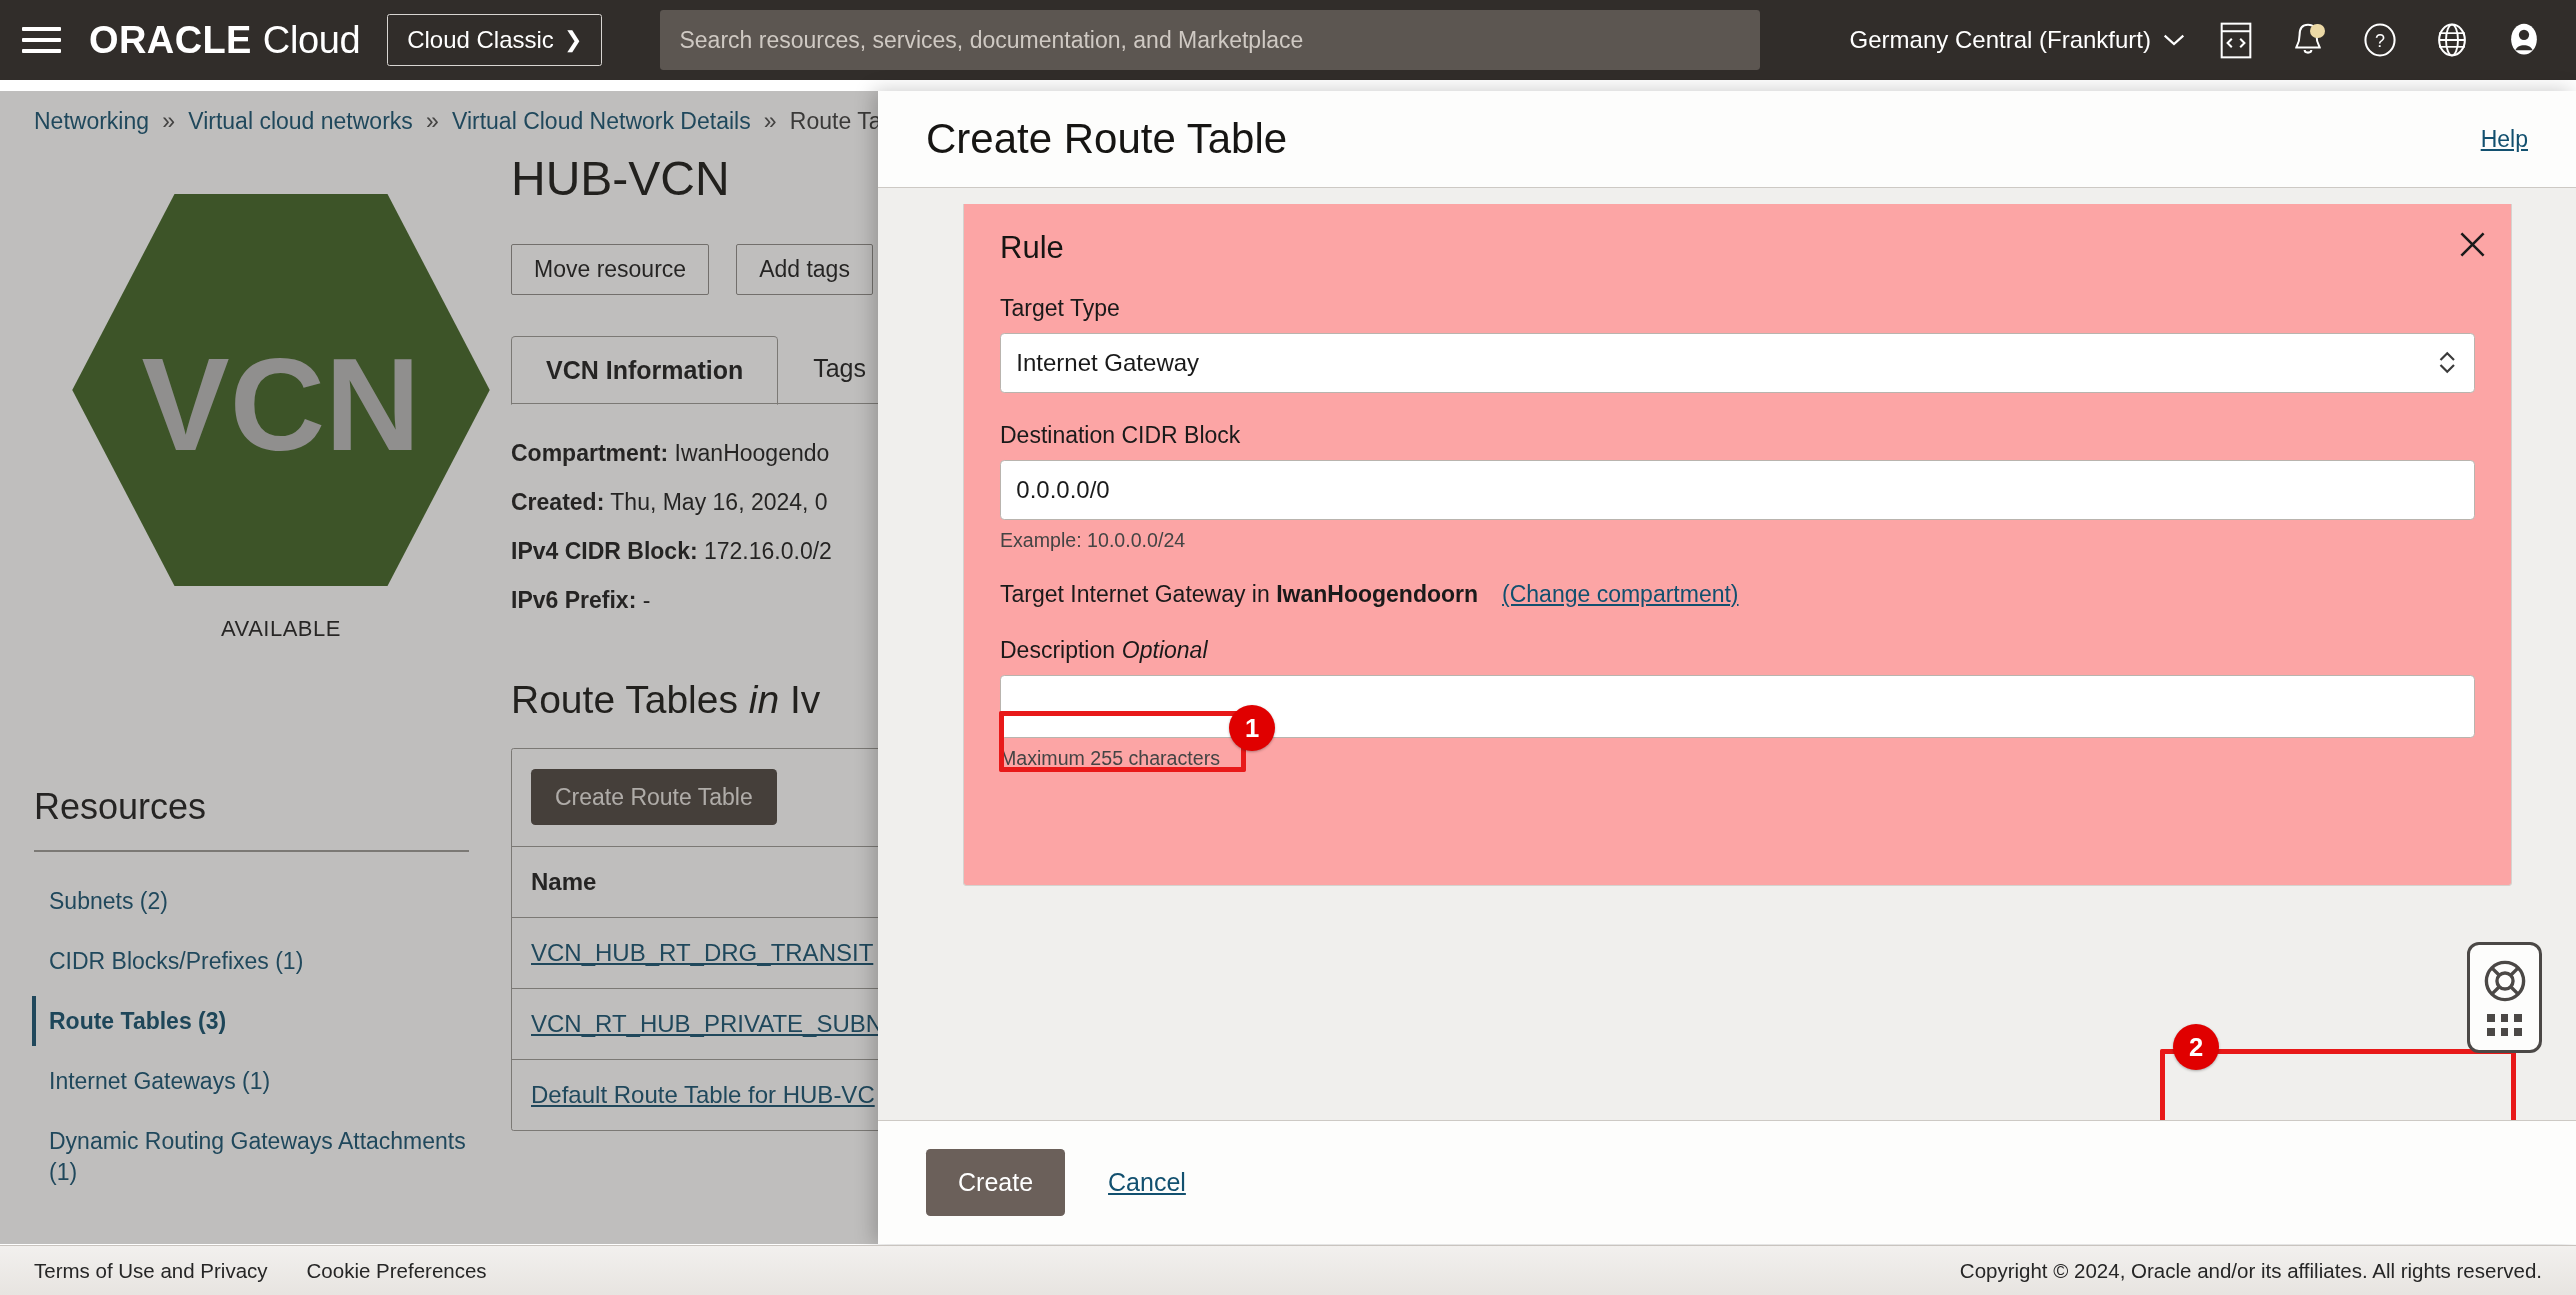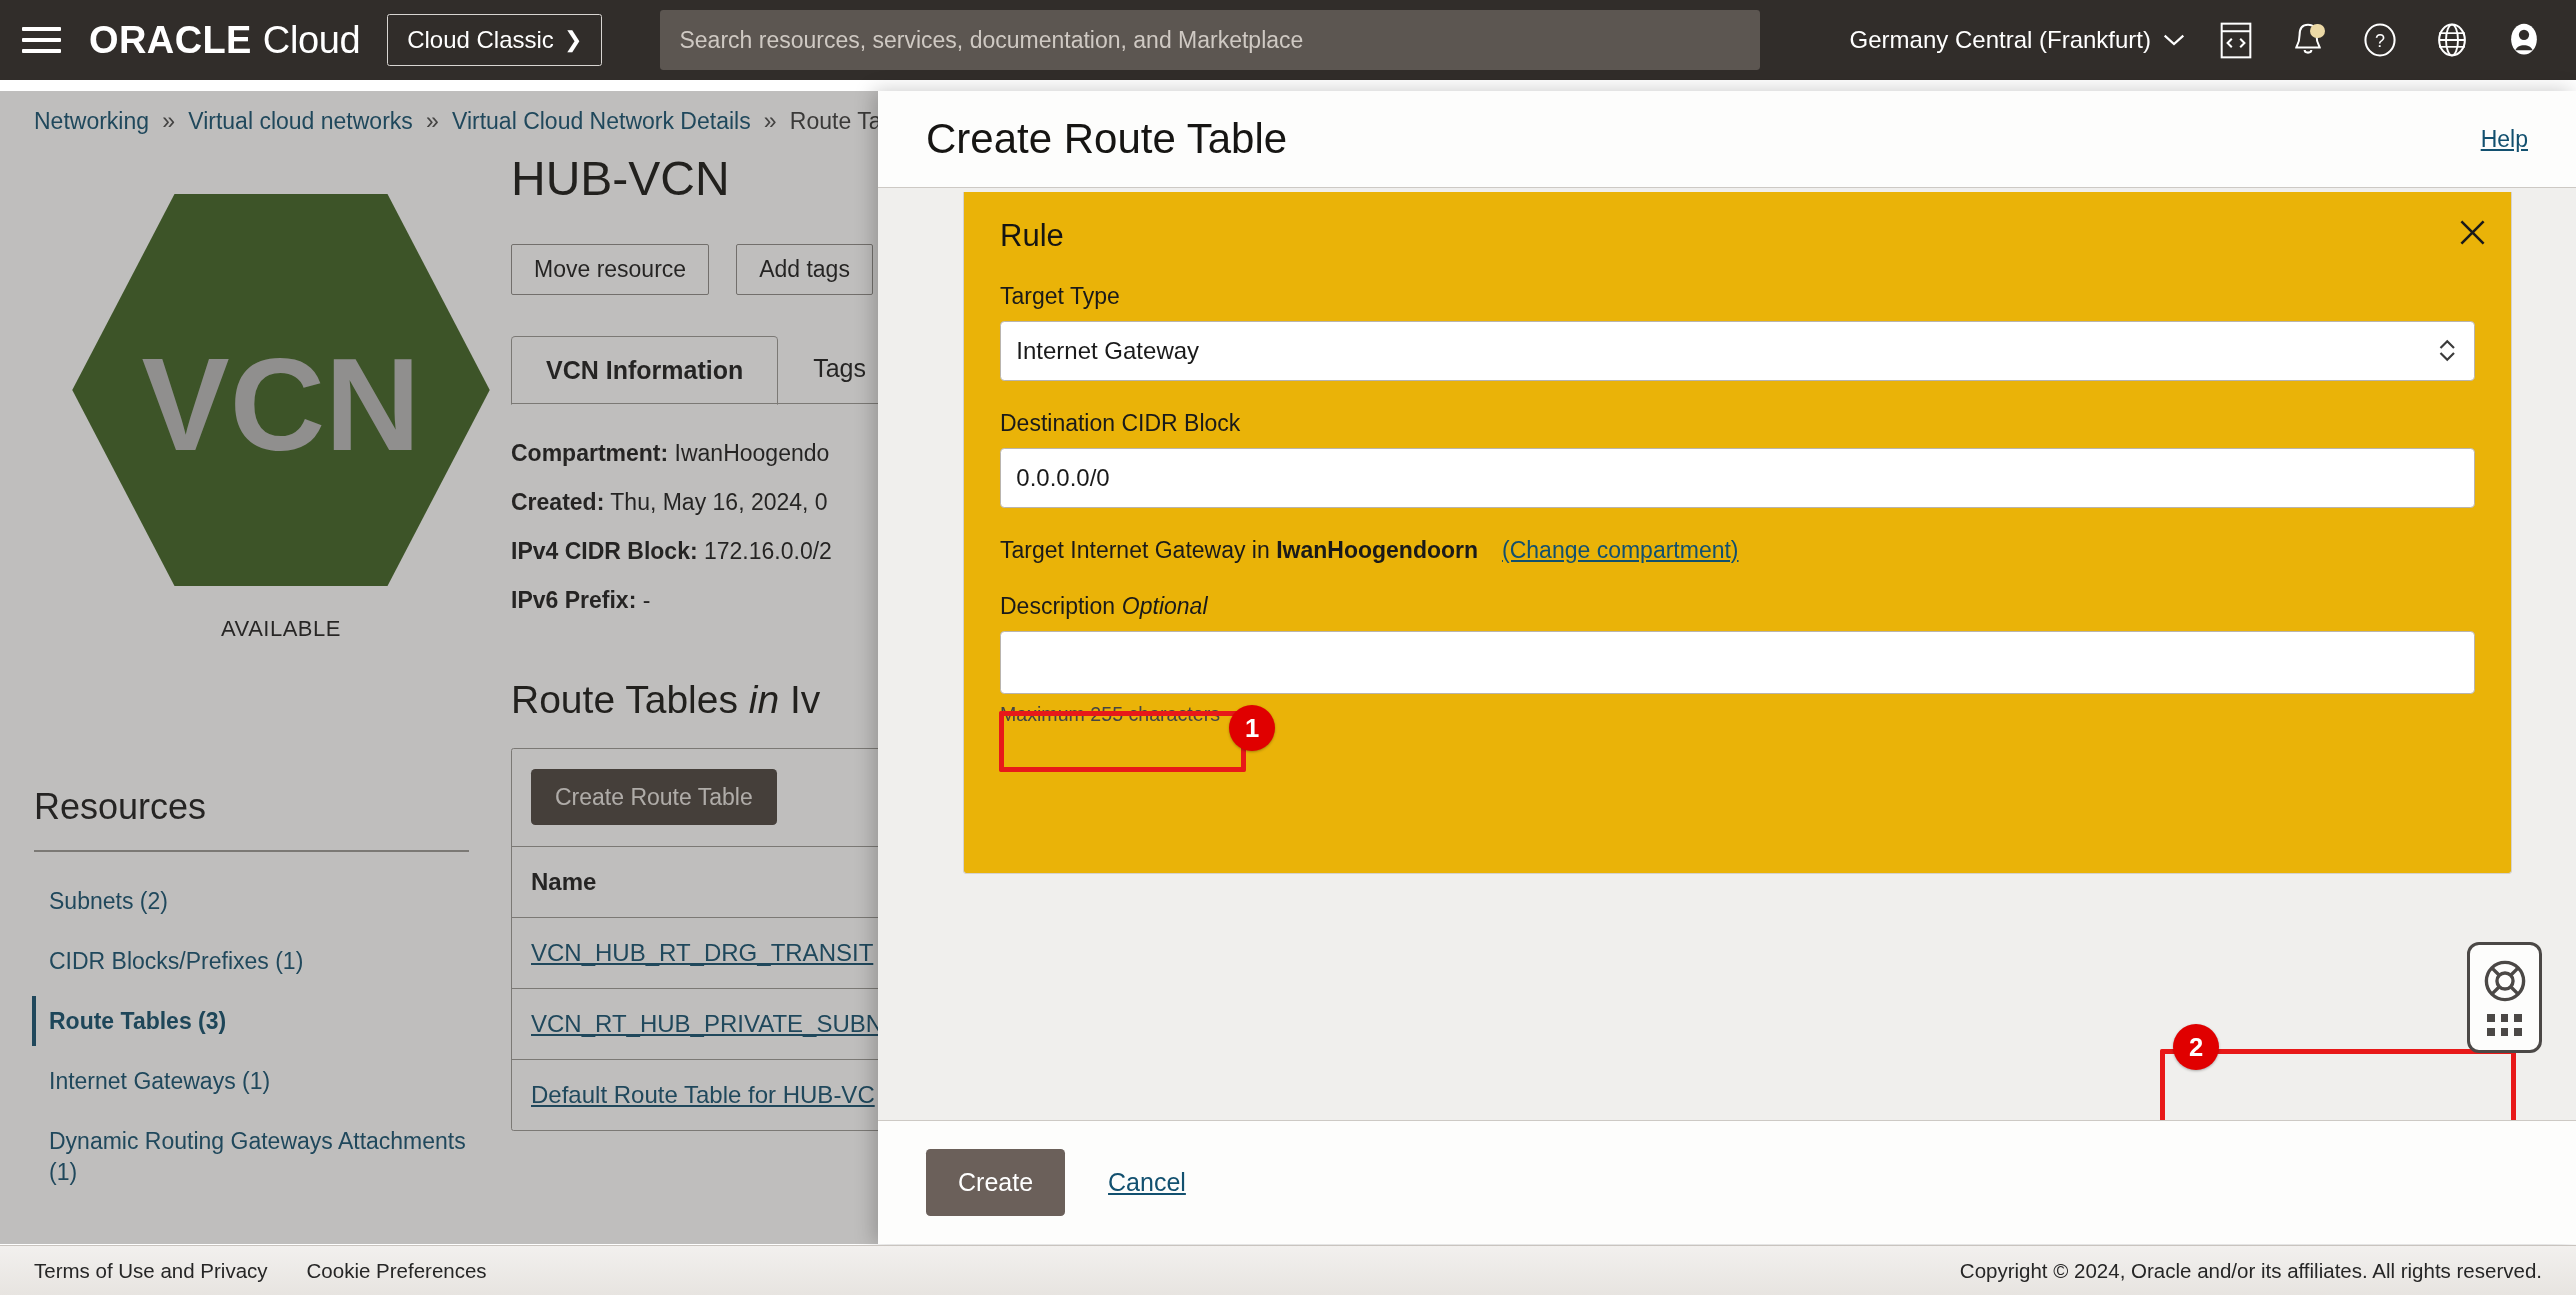--- a/index.html
+++ b/index.html
@@ -114,22 +114,22 @@
     height: 96px; background: #fdfdfc; display: flex; align-items: center;
     padding: 0 48px 0 48px; flex: 0 0 auto;
   }
   .panel-title { font-size: 42px; color: #161513; font-weight: 400; }
   .help-link { margin-left: auto; font-size: 23px; color: #12506f; text-decoration: underline; cursor: pointer; }
   .panel-body {
     flex: 1 1 auto; position: relative; background: #f0efed;
     border-top: 1.7px solid #cdc9c4; overflow: hidden;
   }
   .rule-card {
-    position: absolute; left: 85px; top: 4px; right: 64px; height: 682px;
-    background: #eab308; border: 1.7px solid #d6d2ce; border-top: none;
+    position: absolute; left: 85px; top: 16px; right: 64px; height: 682px;
+    background: #fca5a5; border: 1.7px solid #d6d2ce; border-top: none;
     border-radius: 0 0 3.4px 3.4px;
   }
   .rule-card-inner { padding: 25.6px 36px 0 36px; position: relative; }
   .rule-title { font-size: 31px; color: #161513; }
   .close-x {
     position: absolute; right: 17px; top: 19px; width: 43px; height: 43px;
     display: flex; align-items: center; justify-content: center; cursor: pointer;
   }
   .field { margin-top: 29px; }
   .flabel { font-size: 23px; color: #1a1a1a; margin-bottom: 11px; }
@@ -367,20 +367,21 @@
                   </svg>
               </span>
             </div>
           </div>
 
           <div class="field">
             <div class="flabel">Destination CIDR Block</div>
             <div class="inputbox tall">
               <span>0.0.0.0/0</span>
             </div>
+            <div class="fhint">Example: 10.0.0.0/24</div>
           </div>
 
           <div class="field">
             <div class="flabel">
               <span>Target Internet Gateway in </span><b>IwanHoogendoorn</b><a class="chgcomp">(Change compartment)</a>
             </div>
           </div>
 
           <div class="field">
             <div class="flabel">

